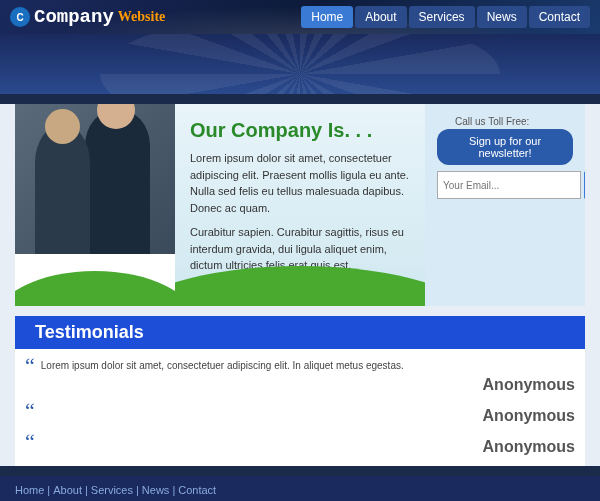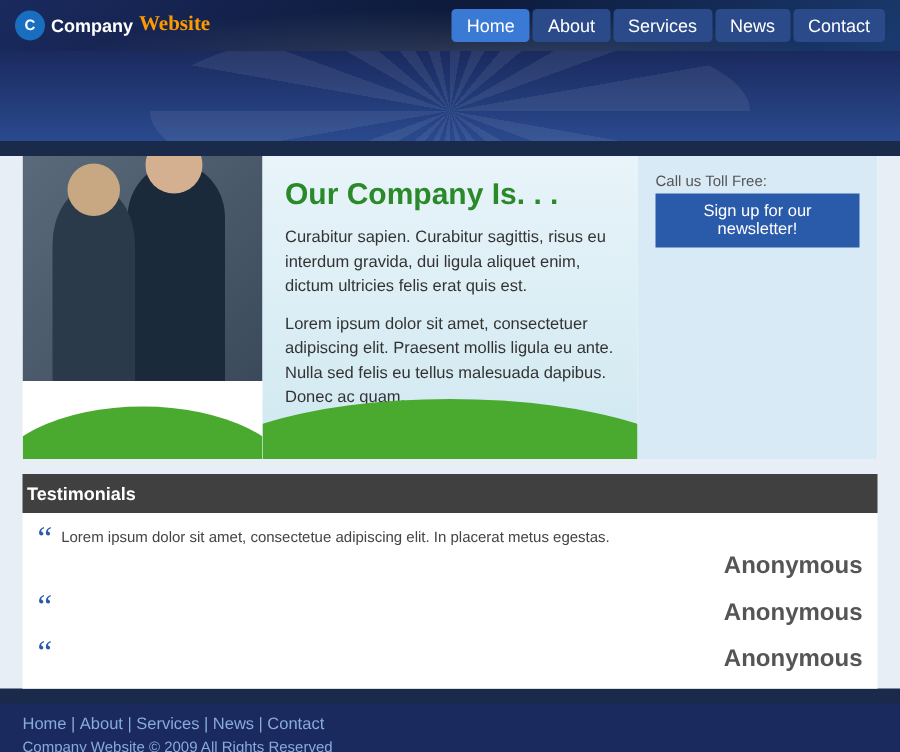--- a/index.html
+++ b/index.html
@@ -28,21 +28,21 @@
       gap: 4px;
       z-index: 1;
     }
     .logo-icon {
       width: 20px; height: 20px;
       background: #1a6ec0;
       border-radius: 50%;
       display: flex; align-items: center; justify-content: center;
       font-size: 10px; color: white; font-weight: bold;
     }
-    .logo-company { color: white; font-size: 12px; font-weight: bold; }
+    .logo-company { color: white; font-size: 19px; font-weight: bold; font-family: Liberation Mono, monospace; }
     .logo-website { color: #f90; font-size: 14px; font-weight: bold; font-family: Liberation Serif, serif; }
     nav { display: flex; gap: 2px; z-index: 1; }
     nav a {
       color: white; text-decoration: none; font-size: 12px;
       background: #2a4a8a; padding: 4px 10px; border-radius: 3px;
       display: block;
     }
     nav a.active { background: #3a7ad4; }
 
     
@@ -148,30 +148,30 @@
       margin-bottom: 8px;
     }
     .learn-more { color: #e07020; font-size: 11px; text-decoration: underline; cursor: pointer; }
 
     .content-right {
       width: 160px;
       flex-shrink: 0;
       padding: 12px;
       background: #d8eaf5;
     }
-    .toll-free-label { color: #555; font-size: 10px; margin-bottom: 2px; }
+    .toll-free-label { color: #555; font-size: 10px; margin-bottom: 2px; margin-left: 18px; }
     .toll-free-number { color: #1a5aaa; font-size: 15px; font-weight: bold; margin-bottom: 12px; }
     .newsletter-box {
       background: #2a5aaa;
       color: white;
       font-size: 11px;
       padding: 6px 8px;
       margin-bottom: 6px;
       text-align: center;
-      border-radius: 0;
+      border-radius: 12px;
     }
     .newsletter-form { display: flex; gap: 3px; }
     .newsletter-input {
       flex: 1;
       border: 1px solid #aaa;
       padding: 3px 5px;
       font-size: 10px;
       color: #999;
     }
     .newsletter-btn {
@@ -193,25 +193,25 @@
       pointer-events: none;
     }
     .hill-svg { width: 100%; height: 100%; }
 
     
     #testimonials-section {
       background: #e8eef5;
       margin: 0 15px 10px;
     }
     .testimonials-header {
-      background: #404040;
+      background: #1d4ed8;
       color: white;
-      font-size: 12px;
+      font-size: 18px;
       font-weight: bold;
-      padding: 6px 3px;
+      padding: 6px 20px;
     }
     .testimonials-body {
       background: white;
       padding: 10px;
       display: flex;
       flex-direction: column;
       gap: 10px;
     }
     .testimonial-item { display: flex; gap: 6px; }
     .quote-mark { color: #2a5aaa; font-size: 22px; font-family: Georgia, serif; line-height: 1; margin-top: -4px; }
@@ -260,45 +260,49 @@
       </div>
       <div class="hill-container">
         <svg class="hill-svg" viewBox="0 0 160 40" preserveAspectRatio="none">
           <ellipse cx="80" cy="55" rx="100" ry="50" fill="#4aaa30"></ellipse>
         </svg>
       </div>
     </div>
 
     <div class="content-middle">
       <div class="company-title">Our Company Is. . .</div>
+      <p class="company-text">Lorem ipsum dolor sit amet, consectetuer adipiscing elit. Praesent mollis ligula eu ante. Nulla sed felis eu tellus malesuada dapibus. Donec ac quam.</p>
       <p class="company-text">Curabitur sapien. Curabitur sagittis, risus eu interdum gravida, dui ligula aliquet enim, dictum ultricies felis erat quis est.</p>
-      <p class="company-text">Lorem ipsum dolor sit amet, consectetuer adipiscing elit. Praesent mollis ligula eu ante. Nulla sed felis eu tellus malesuada dapibus. Donec ac quam.</p>
       <a href="#" class="learn-more">Learn More</a>
       <div class="hill-container">
         <svg class="hill-svg" viewBox="0 0 400 40" preserveAspectRatio="none">
           <ellipse cx="200" cy="55" rx="280" ry="55" fill="#4aaa30"></ellipse>
         </svg>
       </div>
     </div>
 
     <div class="content-right">
       <div class="toll-free-label">Call us Toll Free:</div>
       <div class="newsletter-box">Sign up for our newsletter!</div>
+      <div class="newsletter-form">
+        <input type="text" class="newsletter-input" placeholder="Your Email..." style="">
+        <button class="newsletter-btn">Sign Up!</button>
+      </div>
     </div>
 
   </div>
 
   <div id="testimonials-section">
     <div class="testimonials-header">Testimonials</div>
     <div class="testimonials-body">
 
       <div class="testimonial-item">
         <div class="quote-mark">“</div>
         <div class="testimonial-text">
-          <div class="testimonial-body">Lorem ipsum dolor sit amet, consectetue adipiscing elit. In placerat metus egestas.</div>
+          <div class="testimonial-body">Lorem ipsum dolor sit amet, consectetuer adipiscing elit. In aliquet metus egestas.</div>
           <div class="testimonial-author">Anonymous</div>
         </div>
       </div>
 
       <div class="testimonial-item">
         <div class="quote-mark">“</div>
         <div class="testimonial-text">
           <div class="testimonial-author">Anonymous</div>
         </div>
       </div>

